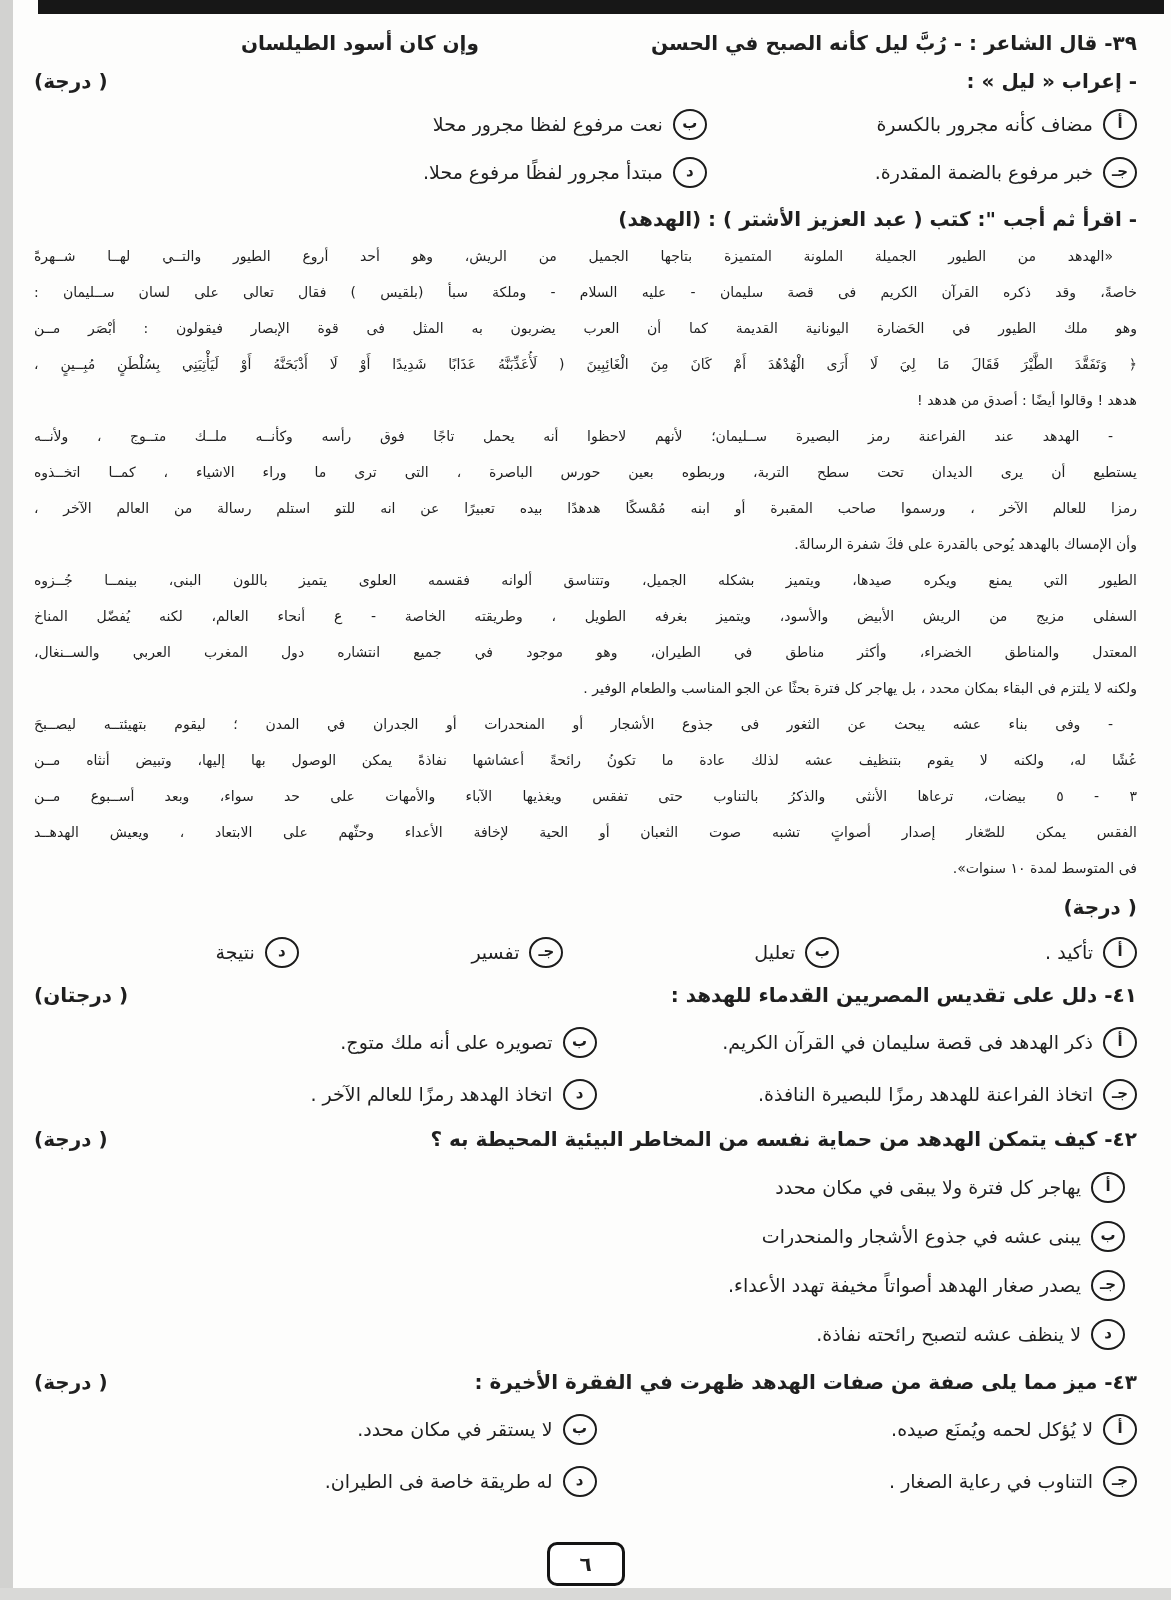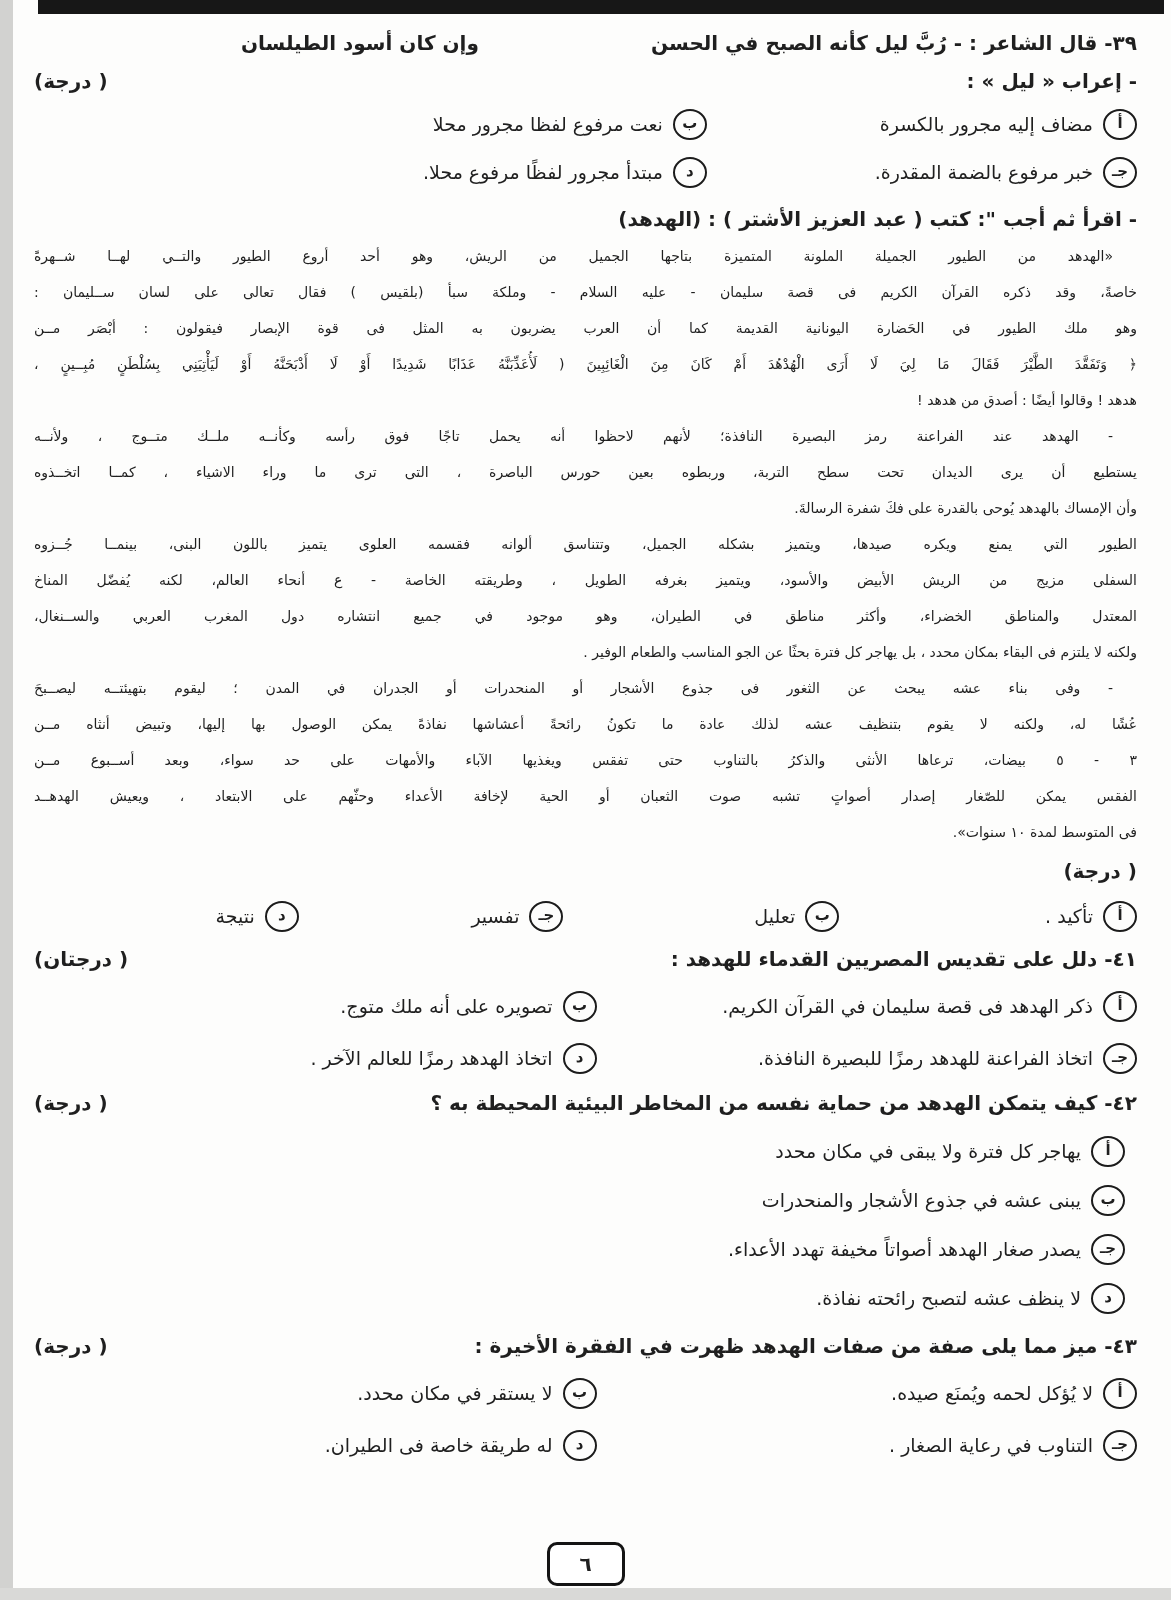--- a/index.html
+++ b/index.html
@@ -55,21 +55,21 @@
     <span>٣٩- قال الشاعر : - رُبَّ ليل كأنه الصبح في الحسن</span>
     <span class="verse2">وإن كان أسود الطيلسان</span>
   </div>
   <div class="qtitle-row">
     <span>- إعراب « ليل » :</span>
     <span class="marks">( درجة)</span>
   </div>
   <div class="grid39">
     <div class="opt">
       <span class="circ">أ</span>
-      <span class="otext">مضاف إليه مجرور بالكسرة</span>
+      <span class="otext">مضاف كأنه مجرور بالكسرة</span>
     </div>
     <div class="opt">
       <span class="circ">ب</span>
       <span class="otext">نعت مرفوع لفظا مجرور محلا</span>
     </div>
     <div class="opt">
       <span class="circ">جـ</span>
       <span class="otext">خبر مرفوع بالضمة المقدرة.</span>
     </div>
     <div class="opt">
@@ -79,22 +79,23 @@
   </div>
 
   <div class="intro">- اقرأ ثم أجب ": كتب ( عبد العزيز الأشتر ) :  (الهدهد)</div>
   <div class="para">
     <div class="pl first">«الهدهد من الطيور الجميلة الملونة المتميزة بتاجها الجميل من الريش، وهو أحد أروع الطيور والتــي لهــا شــهرةً</div>
     <div class="pl">خاصةً، وقد ذكره القرآن الكريم فى قصة سليمان - عليه السلام - وملكة سبأ (بلقيس ) فقال تعالى على لسان ســليمان :</div>
     <div class="pl">وهو ملك الطيور في الحَضارة اليونانية القديمة كما أن العرب يضربون به المثل فى قوة الإبصار فيقولون : أبْصَر مــن</div>
     <div class="pl">﴿ وَتَفَقَّدَ الطَّيْرَ فَقَالَ مَا لِيَ لَا أَرَى الْهُدْهُدَ أَمْ كَانَ مِنَ الْغَائِبِينَ ( لَأُعَذِّبَنَّهُ عَذَابًا شَدِيدًا أَوْ لَا أَذْبَحَنَّهُ أَوْ لَيَأْتِيَنِي بِسُلْطَنٍ مُبِــينٍ ،</div>
     <div class="pl last">هدهد ! وقالوا أيضًا : أصدق من هدهد !</div>
 
-    <div class="pl first">- الهدهد عند الفراعنة رمز البصيرة النافذة؛ لأنهم لاحظوا أنه يحمل تاجًا فوق رأسه وكأنــه ملــك متــوج ، ولأنــه</div>
+    <div class="pl first">- الهدهد عند الفراعنة رمز البصيرة ســليمان؛ لأنهم لاحظوا أنه يحمل تاجًا فوق رأسه وكأنــه ملــك متــوج ، ولأنــه</div>
     <div class="pl">يستطيع أن يرى الديدان تحت سطح التربة، وربطوه بعين حورس الباصرة ، التى ترى ما وراء الاشياء ، كمــا اتخــذوه</div>
+    <div class="pl">رمزا للعالم الآخر ، ورسموا صاحب المقبرة أو ابنه مُمْسكًا هدهدًا بيده تعبيرًا عن انه للتو استلم رسالة من العالم الآخر ،</div>
     <div class="pl last">وأن الإمساك بالهدهد يُوحى بالقدرة على فكَ شفرة الرسالةَ.</div>
 
     <div class="pl">الطيور التي يمنع ويكره صيدها، ويتميز بشكله الجميل، وتتناسق ألوانه فقسمه العلوى يتميز باللون البنى، بينمــا جُــزوه</div>
     <div class="pl">السفلى مزيج من الريش الأبيض والأسود، ويتميز بغرفه الطويل ، وطريقته الخاصة - ع أنحاء العالم، لكنه يُفضّل المناخ</div>
     <div class="pl">المعتدل والمناطق الخضراء، وأكثر مناطق في الطيران، وهو موجود في جميع انتشاره دول المغرب العربي والســنغال،</div>
     <div class="pl last">ولكنه لا يلتزم فى البقاء بمكان محدد ، بل يهاجر كل فترة بحثًا عن الجو المناسب والطعام الوفير .</div>
 
     <div class="pl first">- وفى بناء عشه يبحث عن الثغور فى جذوع الأشجار أو المنحدرات أو الجدران في المدن ؛ ليقوم بتهيئتــه ليصــبحَ</div>
     <div class="pl">عُشًا له، ولكنه لا يقوم بتنظيف عشه لذلك عادة ما تكونُ رائحةً أعشاشها نفاذةً يمكن الوصول بها إليها، وتبيض أنثاه مــن</div>
     <div class="pl">٣ - ٥ بيضات، ترعاها الأنثى والذكرُ بالتناوب حتى تفقس ويغذيها الآباء والأمهات على حد سواء، وبعد أســبوع مــن</div>

